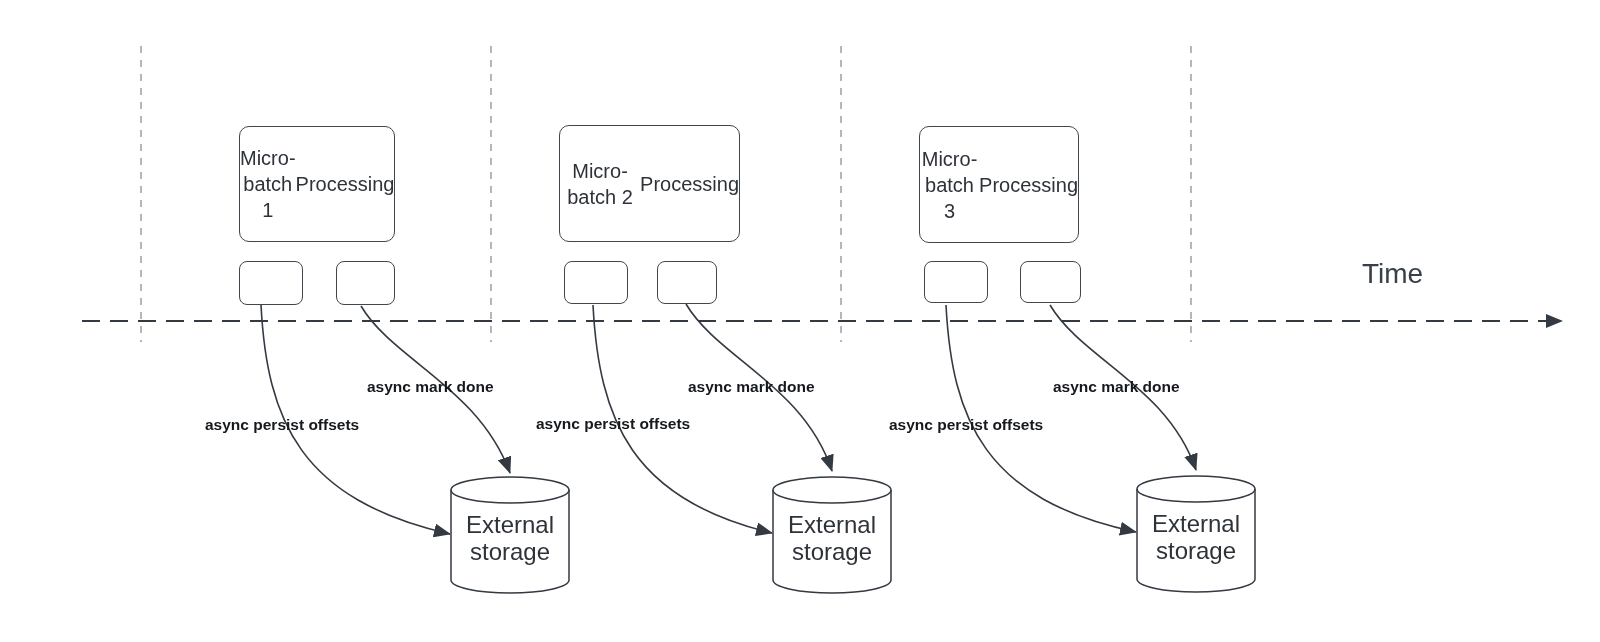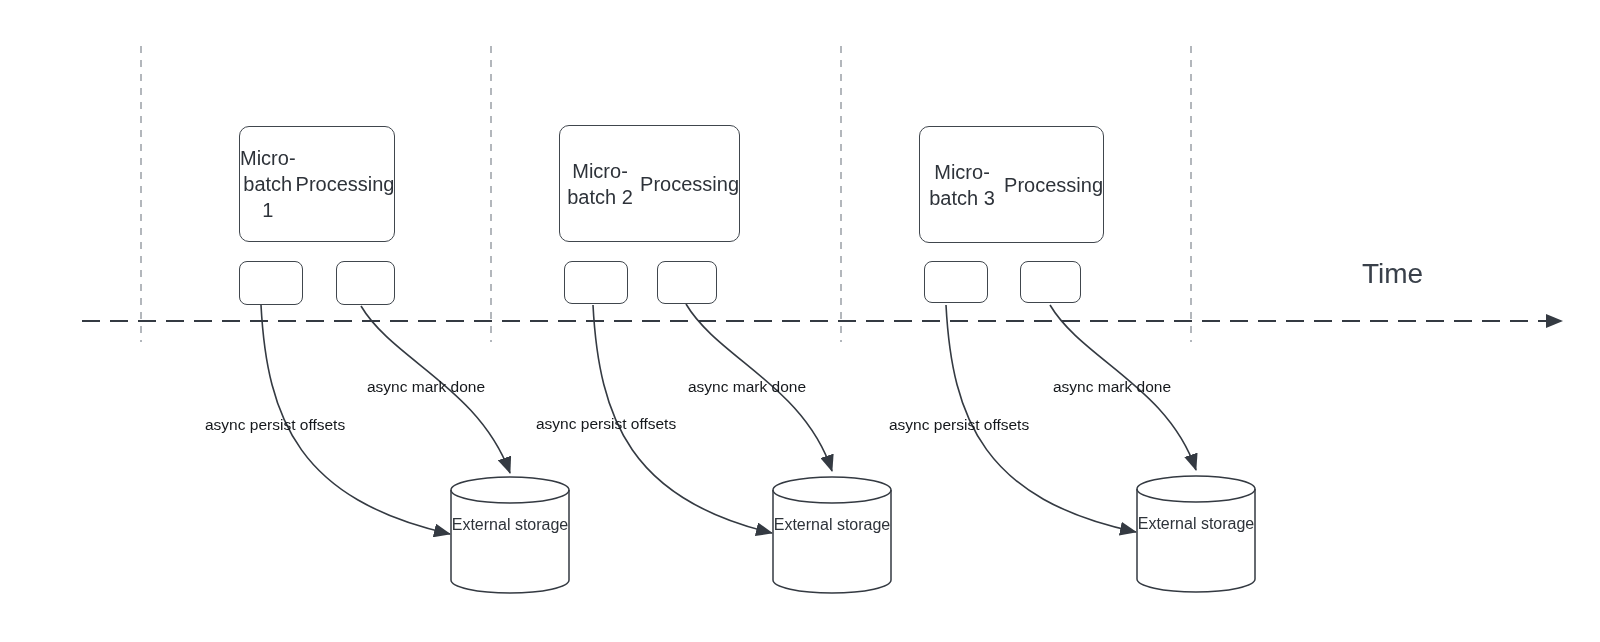--- a/index.html
+++ b/index.html
@@ -68,29 +68,29 @@
     width: 100%;
     height: 100%;
     font-size: 20px;
     line-height: 26px;
     color: var(--c-box-text);
     text-align: center;
   }
   .async-label {
     position: absolute;
     font-size: 15.5px;
-    font-weight: 400;
+    font-weight: 700;
     color: var(--c-label-text);
     white-space: nowrap;
   }
   .storage-label {
     position: absolute;
     width: 118px;
     text-align: center;
-    font-size: 16px;
+    font-size: 24px;
     line-height: 27px;
     color: var(--c-box-text);
   }
   .time-label {
     position: absolute;
     left: 1362px;
     top: 258px;
     font-size: 28px;
     color: #39404a;
   }
@@ -154,21 +154,21 @@
       <span>Micro-batch 2</span>
       <span>Processing</span>
     </div>
   </div>
   <div class="box small-box" style="left:564px;top:261px;width:64px;height:43px"></div>
   <div class="box small-box" style="left:657px;top:261px;width:60px;height:43px"></div>
   <div class="async-label" style="left:536px;top:415px">async persist offsets</div>
   <div class="async-label" style="left:688px;top:378px">async mark done</div>
   <div class="storage-label" style="left:773px;top:511px">External storage</div>
 
-  <div class="box" style="left:919px;top:126px;width:185px;height:117px">
+  <div class="box" style="left:919px;top:126px;width:160px;height:117px">
     <div class="box-label">
       <span>Micro-batch 3</span>
       <span>Processing</span>
     </div>
   </div>
   <div class="box small-box" style="left:924px;top:261px;width:64px;height:42px"></div>
   <div class="box small-box" style="left:1020px;top:261px;width:61px;height:42px"></div>
   <div class="async-label" style="left:889px;top:416px">async persist offsets</div>
   <div class="async-label" style="left:1053px;top:378px">async mark done</div>
   <div class="storage-label" style="left:1137px;top:510px">External storage</div>

